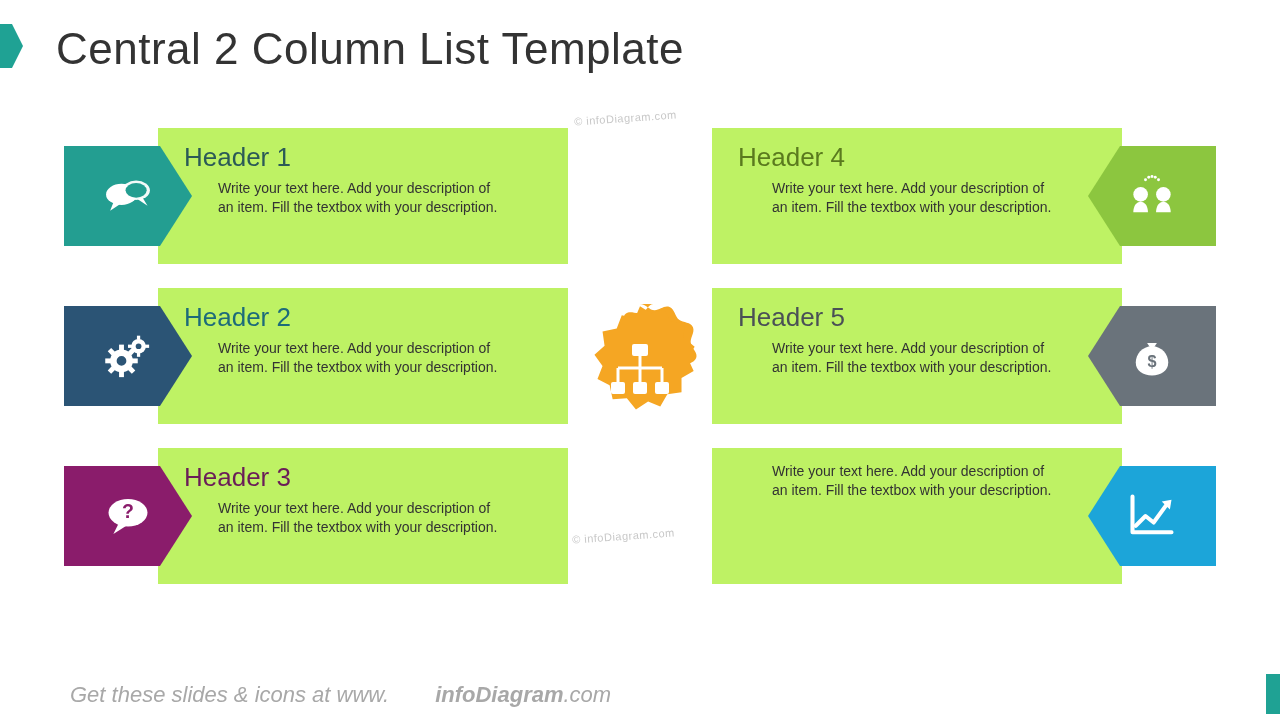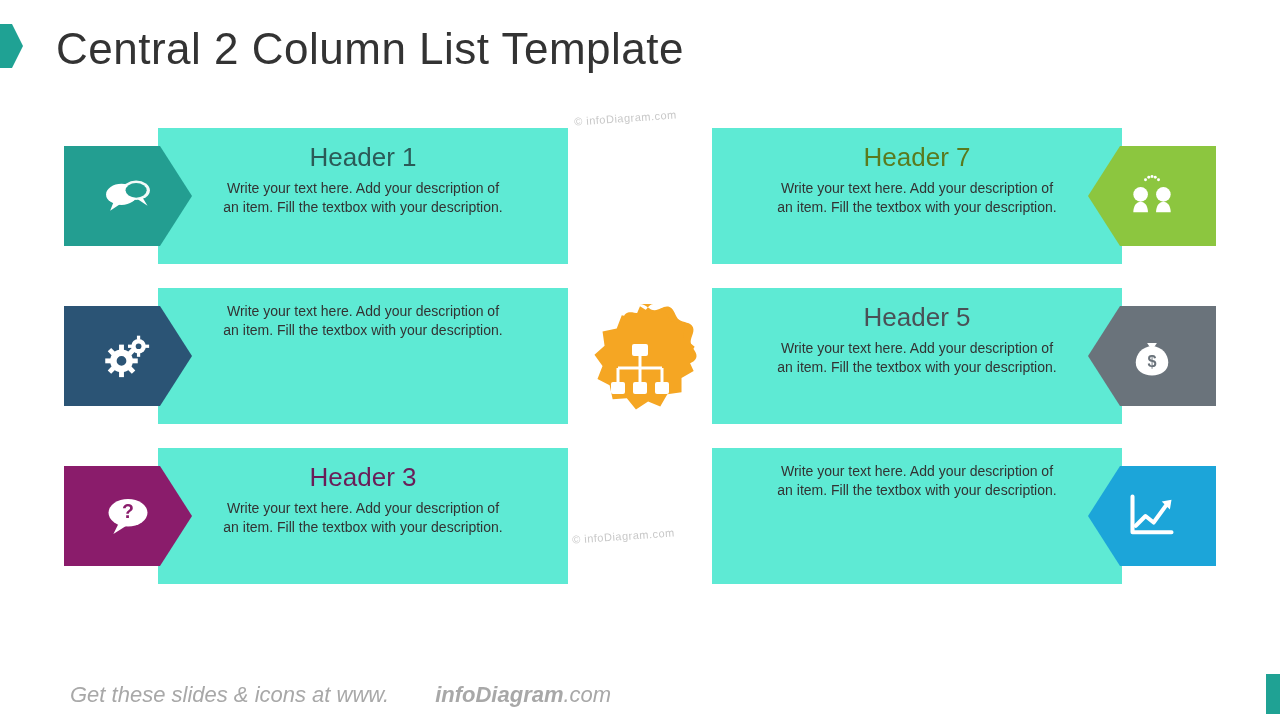--- a/index.html
+++ b/index.html
@@ -6,21 +6,21 @@
   html, body { width: 1280px; height: 720px; font-family: "Segoe UI", "Calibri Light", Arial, sans-serif; background: #fff; overflow: hidden; }
   .edge-tab-left { position: absolute; left: 0; top: 24px; width: 12px; height: 44px; background: #1fa294; }
   .edge-tab-left::after { content:""; position:absolute; right:-11px; top:0; border-top:22px solid transparent; border-bottom:22px solid transparent; border-left:11px solid #1fa294;}
   .edge-tab-right { position: absolute; right:0; bottom: 6px; width: 14px; height: 40px; background:#1fa294;}
   .slide-title { position:absolute; left:56px; top:24px; font-size:44px; font-weight:300; color:#333; letter-spacing:0.5px;}
   .content { position:absolute; left:64px; top:128px; width:1152px; height:484px;}
   .col { position:absolute; top:0; width:504px; display:flex; flex-direction:column; gap:24px;}
   .col-left { left:0; }
   .col-right { right:0; }
   .item { position:relative; height:136px;}
-  .card { position:absolute; top:0; height:136px; width:410px; background:#5eead4; padding:14px 26px 14px 26px; text-align:center;}
+  .card { position:absolute; top:0; height:136px; width:410px; background:#bef264; padding:14px 26px 14px 26px; text-align:left;}
   .col-left .card { left:94px; }
   .col-right .card { right:94px; }
   .card h3 { font-size:26px; font-weight:400; margin-bottom:6px;}
   .card p { font-size:14px; line-height:1.35; color:#333; font-weight:400; max-width:290px; margin:0 auto;}
   .tag { position:absolute; top:18px; height:100px; width:128px; display:flex; align-items:center; justify-content:center;}
   .col-left .tag { left:0;}
   .col-right .tag { right:0;}
   .tag svg.shape { position:absolute; inset:0; }
   .tag .icon { position:relative; width:52px; height:52px; color:#fff; fill:#fff; }
   .center-badge { position:absolute; left:50%; top:50%; width:150px; height:150px; transform:translate(-50%,-50%);}
@@ -55,20 +55,21 @@
           <path d="M14 40 L10 50 L22 42 Z" fill="#fff"></path>
           <ellipse cx="42" cy="25" rx="17" ry="12" fill="#fff" opacity="0.95"></ellipse>
           <ellipse cx="42" cy="25" rx="17" ry="12" fill="none" stroke="#239e91" stroke-width="0"></ellipse>
           <path d="M50 34 L56 44 L44 36 Z" fill="#fff"></path>
           <ellipse cx="42" cy="25" rx="13" ry="9" fill="#239e91"></ellipse>
         </svg>
       </div>
     </div>
     <div class="item">
       <div class="card">
+        <h3 style="color:#1d6b7a">Header 2</h3>
         <p>Write your text here. Add your description of an item. Fill the textbox with your description.</p>
       </div>
       <div class="tag">
         <svg class="shape" viewBox="0 0 128 100">
             <polygon points="0,0 96,0 128,50 96,100 0,100" fill="#2b5475"></polygon>
           </svg>
         <svg class="icon" viewBox="0 0 64 64">
           <g fill="#fff">
             <path d="M24 52a14 14 0 1 1 0-28 14 14 0 0 1 0 28zm0-20a6 6 0 1 0 0 12 6 6 0 0 0 0-12z"></path>
             <g transform="translate(24 38)">
@@ -109,21 +110,21 @@
           <path d="M20 42 L14 54 L30 44 Z" fill="#fff"></path>
           <text x="32" y="35" text-anchor="middle" font-size="24" font-weight="bold" fill="#8a1c6b">?</text>
         </svg>
       </div>
     </div>
   </div>
 
   <div class="col col-right">
     <div class="item">
       <div class="card">
-        <h3 style="color:#5a7a1e">Header 7</h3>
+        <h3 style="color:#5a7a1e">Header 4</h3>
         <p>Write your text here. Add your description of an item. Fill the textbox with your description.</p>
       </div>
       <div class="tag">
         <svg class="shape" viewBox="0 0 128 100">
             <polygon points="128,0 32,0 0,50 32,100 128,100" fill="#8cc63f"></polygon>
           </svg>
         <svg class="icon" viewBox="0 0 64 64">
           <g fill="#fff">
             <circle cx="18" cy="30" r="9"></circle>
               <path d="M9 52c0-8 4-13 9-13s9 5 9 13z"></path>

